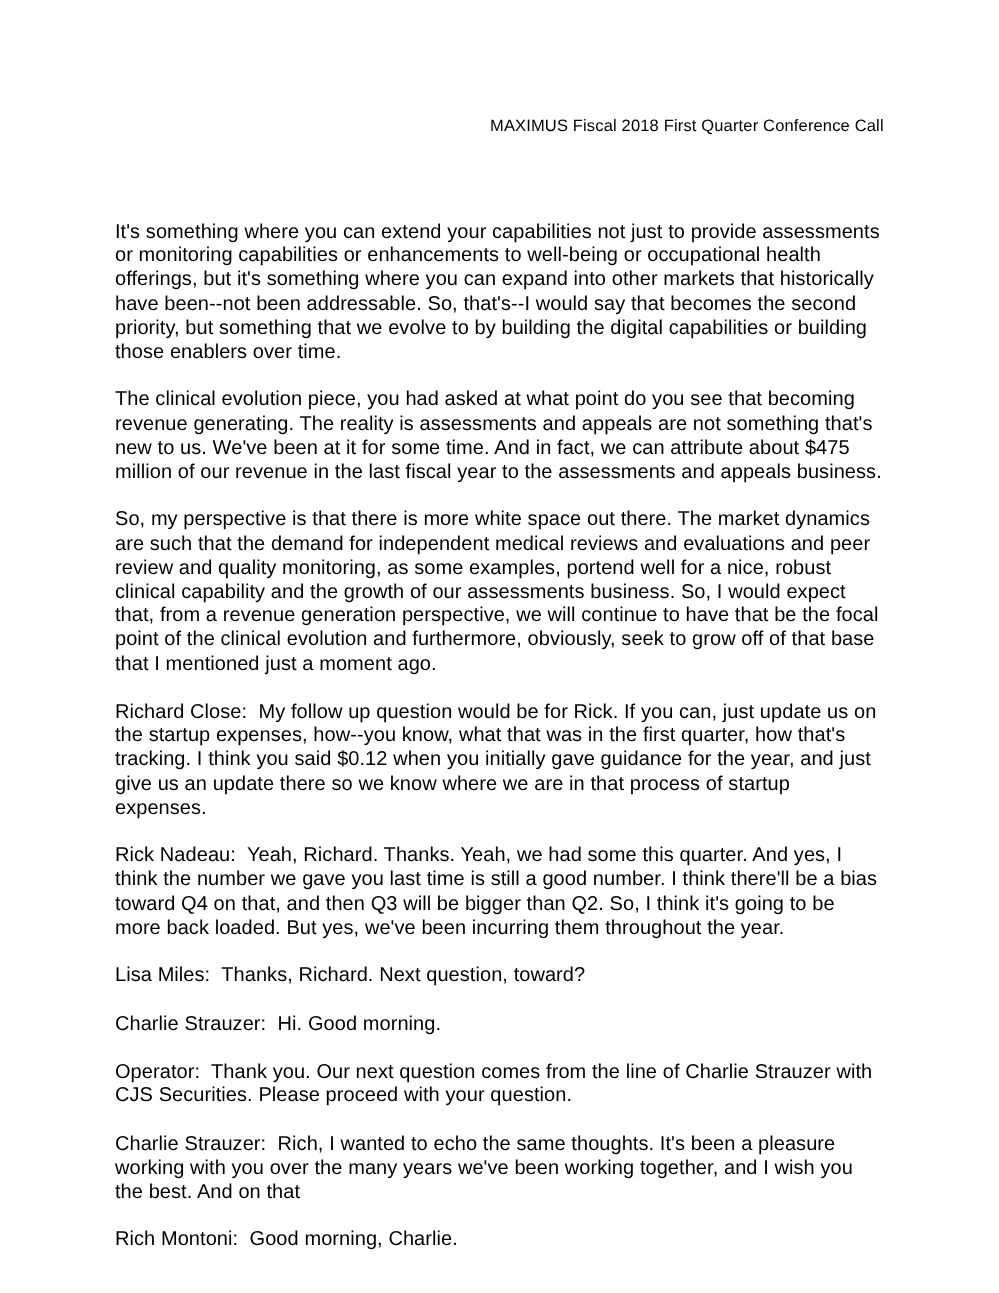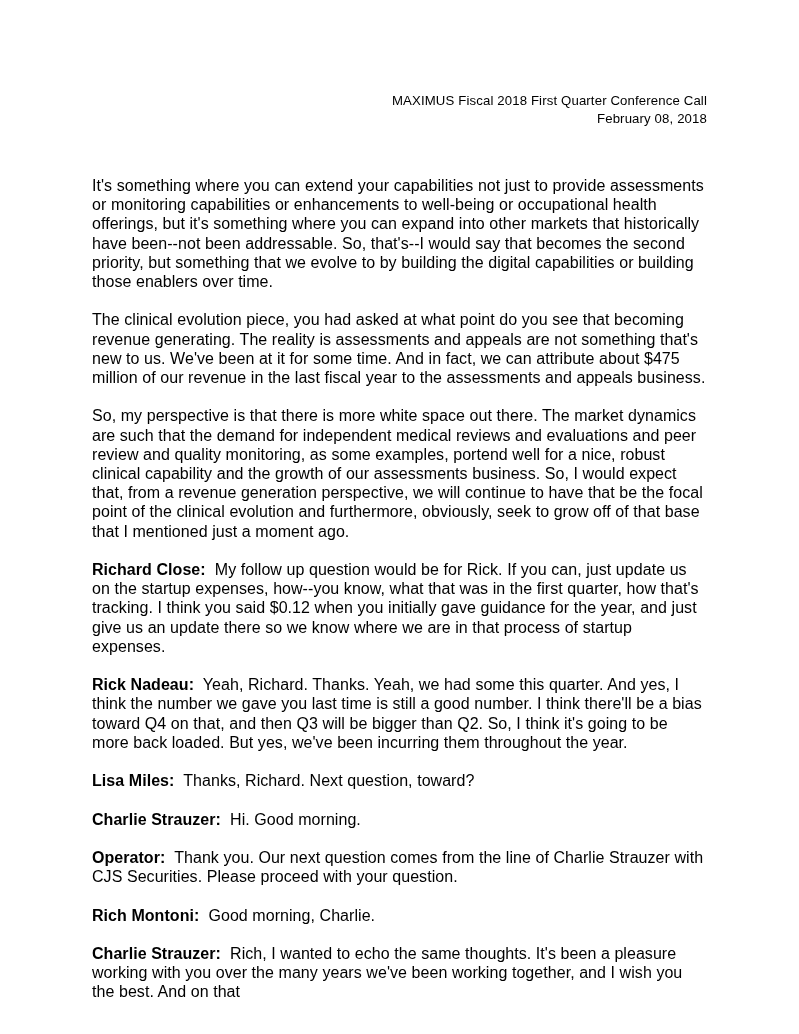--- a/index.html
+++ b/index.html
@@ -47,43 +47,42 @@
     line-height: 19.2px;
     text-align: left;
     margin: 0 0 19.2px 0;
     letter-spacing: 0.003em;
     word-spacing: 0.004em;
   }
   .para:last-child {
     margin-bottom: 0;
   }
   .speaker {
-    font-weight: bold;
+    font-weight: normal;
   }
   
   .gap {
     white-space: pre;
   }
 </style>
 </head>
 <body>
 
 <div class="page">
 
   <div class="doc-header">
     <span class="hline">MAXIMUS Fiscal 2018 First Quarter Conference Call</span>
-    <span class="hline">February 08, 2018</span>
   </div>
 
   <div class="body-column">
       <p class="para"><span>It's something where you can extend your capabilities not just to provide assessments or monitoring capabilities or enhancements to well-being or occupational health offerings, but it's something where you can expand into other markets that historically have been--not been addressable. So, that's--I would say that becomes the second priority, but something that we evolve to by building the digital capabilities or building those enablers over time.</span></p>
       <p class="para"><span>The clinical evolution piece, you had asked at what point do you see that becoming revenue generating. The reality is assessments and appeals are not something that's new to us. We've been at it for some time. And in fact, we can attribute about $475 million of our revenue in the last fiscal year to the assessments and appeals business.</span></p>
       <p class="para"><span>So, my perspective is that there is more white space out there. The market dynamics are such that the demand for independent medical reviews and evaluations and peer review and quality monitoring, as some examples, portend well for a nice, robust clinical capability and the growth of our assessments business. So, I would expect that, from a revenue generation perspective, we will continue to have that be the focal point of the clinical evolution and furthermore, obviously, seek to grow off of that base that I mentioned just a moment ago.</span></p>
       <p class="para"><span class="speaker">Richard Close:</span><span class="gap">  </span><span>My follow up question would be for Rick. If you can, just update us on the startup expenses, how--you know, what that was in the first quarter, how that's tracking. I think you said $0.12 when you initially gave guidance for the year, and just give us an update there so we know where we are in that process of startup expenses.</span></p>
       <p class="para"><span class="speaker">Rick Nadeau:</span><span class="gap">  </span><span>Yeah, Richard. Thanks. Yeah, we had some this quarter. And yes, I think the number we gave you last time is still a good number. I think there'll be a bias toward Q4 on that, and then Q3 will be bigger than Q2. So, I think it's going to be more back loaded. But yes, we've been incurring them throughout the year.</span></p>
       <p class="para"><span class="speaker">Lisa Miles:</span><span class="gap">  </span><span>Thanks, Richard. Next question, toward?</span></p>
       <p class="para"><span class="speaker">Charlie Strauzer:</span><span class="gap">  </span><span>Hi. Good morning.</span></p>
       <p class="para"><span class="speaker">Operator:</span><span class="gap">  </span><span>Thank you. Our next question comes from the line of Charlie Strauzer with CJS Securities. Please proceed with your question.</span></p>
+      <p class="para"><span class="speaker">Charlie Strauzer:</span><span class="gap">  </span><span>Rich, I wanted to echo the same thoughts. It's been a pleasure working with you over the many years we've been working together, and I wish you the best. And on that</span></p>
       <p class="para"><span class="speaker">Rich Montoni:</span><span class="gap">  </span><span>Good morning, Charlie.</span></p>
-      <p class="para"><span class="speaker">Charlie Strauzer:</span><span class="gap">  </span><span>Rich, I wanted to echo the same thoughts. It's been a pleasure working with you over the many years we've been working together, and I wish you the best. And on that</span></p>
     </div>
 
 </div>
 
 </body></html>

